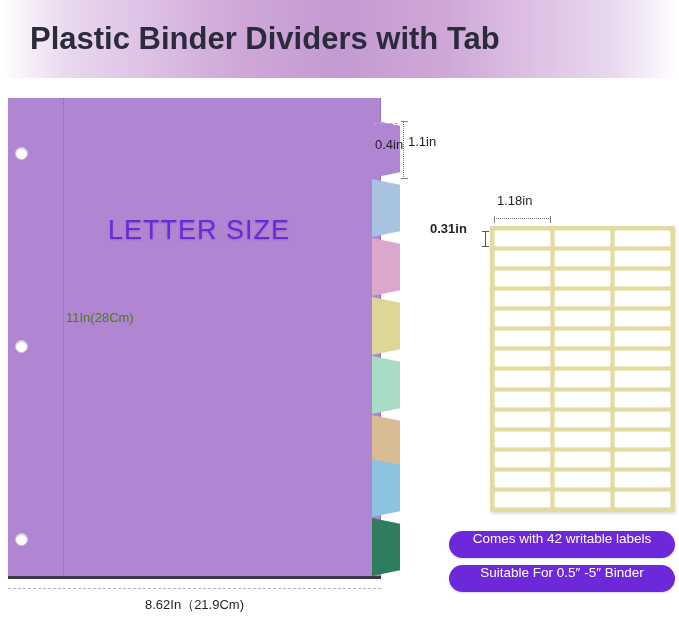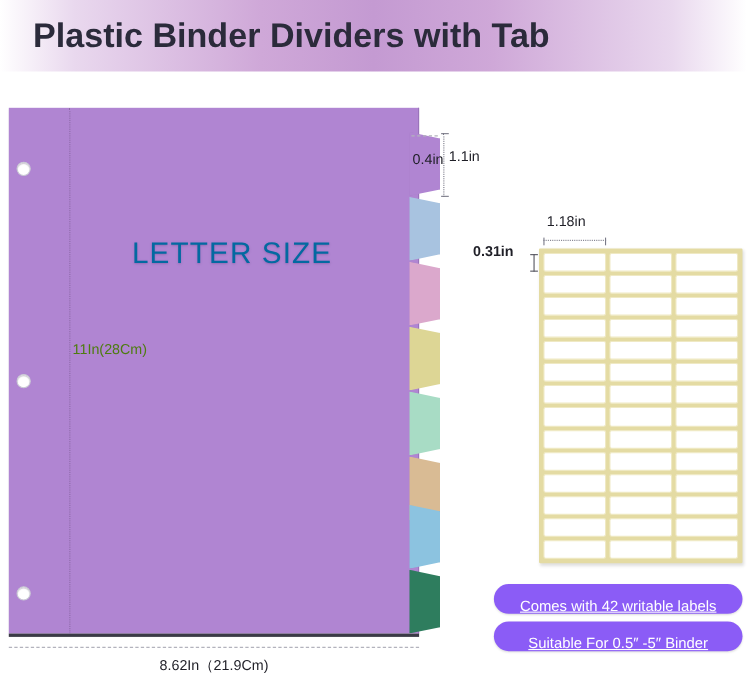--- a/index.html
+++ b/index.html
@@ -7,21 +7,21 @@
     width:679px;height:617px;
     background:#ffffff;
     font-family:"Liberation Sans", sans-serif;
     overflow:hidden;
     position:relative;
   }
   #stage{position:relative;width:679px;height:617px;}
 
   
   .header{
-    position:absolute;left:0;top:0;width:679px;height:65px;
+    position:absolute;left:0;top:0;width:679px;height:78px;
     background:linear-gradient(to right,
       #ffffff 0%, #e9d8ee 10%, #cfa8d8 35%, #c49ad2 50%,
       #cfa8d8 66%, #e9d8ee 90%, #ffffff 100%);
     display:flex;align-items:center;
   }
   .header-title{
     font-size:31px;font-weight:bold;color:#2b2b3b;
     margin-left:30px;letter-spacing:0px;white-space:nowrap;
   }
 
@@ -39,22 +39,22 @@
   .hole{
     position:absolute;width:11px;height:11px;border-radius:50%;
     background:#ffffff;border:1px solid #c9c9d4;
     box-shadow:inset 0 1px 1px rgba(120,110,130,.35);
   }
   .fold-line{
     position:absolute;left:63px;top:98px;width:0;height:478px;
     border-left:1px dotted #8d6aa8;
   }
   .letter-size{
-    position:absolute;left:120px;top:215px;
-    font-size:27px;color:#0369a1;letter-spacing:1px;
+    position:absolute;left:108px;top:215px;
+    font-size:27px;color:#6d28d9;letter-spacing:1px;
     text-shadow:0 1px 2px rgba(90,60,120,.35);
   }
   .height-label{
     position:absolute;left:66px;top:310px;
     font-size:13px;color:#4d7c0f;
   }
 
   
   .tab{
     position:absolute;left:372px;width:28px;
@@ -105,25 +105,24 @@
   }
   .label-cell{
     background:#ffffff;border-radius:2px;
     border:1px solid #efe9c4;
   }
 
   
   .badge{
     position:absolute;left:449px;
     width:226px;height:27px;border-radius:14px;
-    background:#8b5cf6;
-    display:flex;align-items:flex-end;justify-content:center;
+    background:#6d28d9;
+    display:flex;align-items:flex-start;justify-content:center;
     color:#ffffff;font-size:13.5px;
     box-shadow:0 1px 2px rgba(0,0,0,.14);
-    text-decoration:underline;
   }
 </style>
 </head>
 <body>
 
 <div id="stage">
 
   <div class="header">
     <div class="header-title">Plastic Binder Dividers with Tab</div>
   </div>

